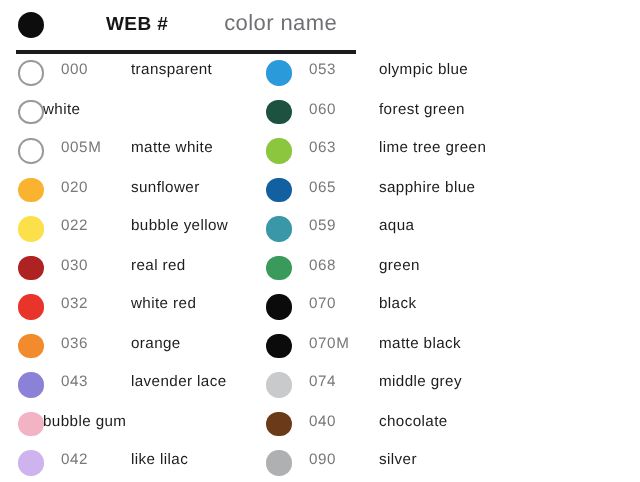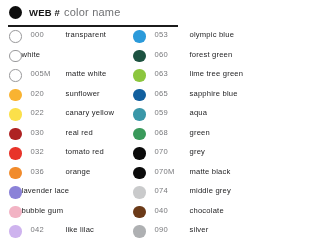--- a/index.html
+++ b/index.html
@@ -17,20 +17,21 @@
   }
 
   
   .header {
     position: absolute;
     left: 9px;
     top: 4px;
     display: flex;
     align-items: center;
     height: 16px;
+    gap: 24px;
   }
   .header-dot {
     width: 13px;
     height: 13px;
     border-radius: 50%;
     background: #0d0d0d;
     flex: 0 0 auto;
   }
   .header-web {
     margin-left: 7px;
@@ -122,39 +123,40 @@
       <div class="cname">matte white</div>
     </div>
     <div class="row">
       <div class="swatch" style="background: rgb(249, 179, 49);"></div>
       <div class="code">020</div>
       <div class="cname">sunflower</div>
     </div>
     <div class="row">
       <div class="swatch" style="background: rgb(251, 224, 74);"></div>
       <div class="code">022</div>
-      <div class="cname">canary yellow</div>
+      <div class="cname">bubble yellow</div>
     </div>
     <div class="row">
       <div class="swatch" style="background: rgb(174, 34, 34);"></div>
       <div class="code">030</div>
       <div class="cname">real red</div>
     </div>
     <div class="row">
       <div class="swatch" style="background: rgb(232, 52, 42);"></div>
       <div class="code">032</div>
-      <div class="cname">tomato red</div>
+      <div class="cname">white red</div>
     </div>
     <div class="row">
       <div class="swatch" style="background: rgb(241, 139, 44);"></div>
       <div class="code">036</div>
       <div class="cname">orange</div>
     </div>
     <div class="row">
       <div class="swatch" style="background: rgb(139, 130, 216);"></div>
+      <div class="code">043</div>
       <div class="cname">lavender lace</div>
     </div>
     <div class="row">
       <div class="swatch" style="background: rgb(242, 179, 196);"></div>
       <div class="cname">bubble gum</div>
     </div>
     <div class="row">
       <div class="swatch" style="background: rgb(206, 179, 238);"></div>
       <div class="code">042</div>
       <div class="cname">like lilac</div>
@@ -187,21 +189,21 @@
       <div class="cname">aqua</div>
     </div>
     <div class="row">
       <div class="swatch" style="background: rgb(58, 154, 91);"></div>
       <div class="code">068</div>
       <div class="cname">green</div>
     </div>
     <div class="row">
       <div class="swatch" style="background: rgb(11, 11, 11);"></div>
       <div class="code">070</div>
-      <div class="cname">grey</div>
+      <div class="cname">black</div>
     </div>
     <div class="row">
       <div class="swatch" style="background: rgb(11, 11, 11);"></div>
       <div class="code">070M</div>
       <div class="cname">matte black</div>
     </div>
     <div class="row">
       <div class="swatch" style="background: rgb(201, 202, 203);"></div>
       <div class="code">074</div>
       <div class="cname">middle grey</div>

